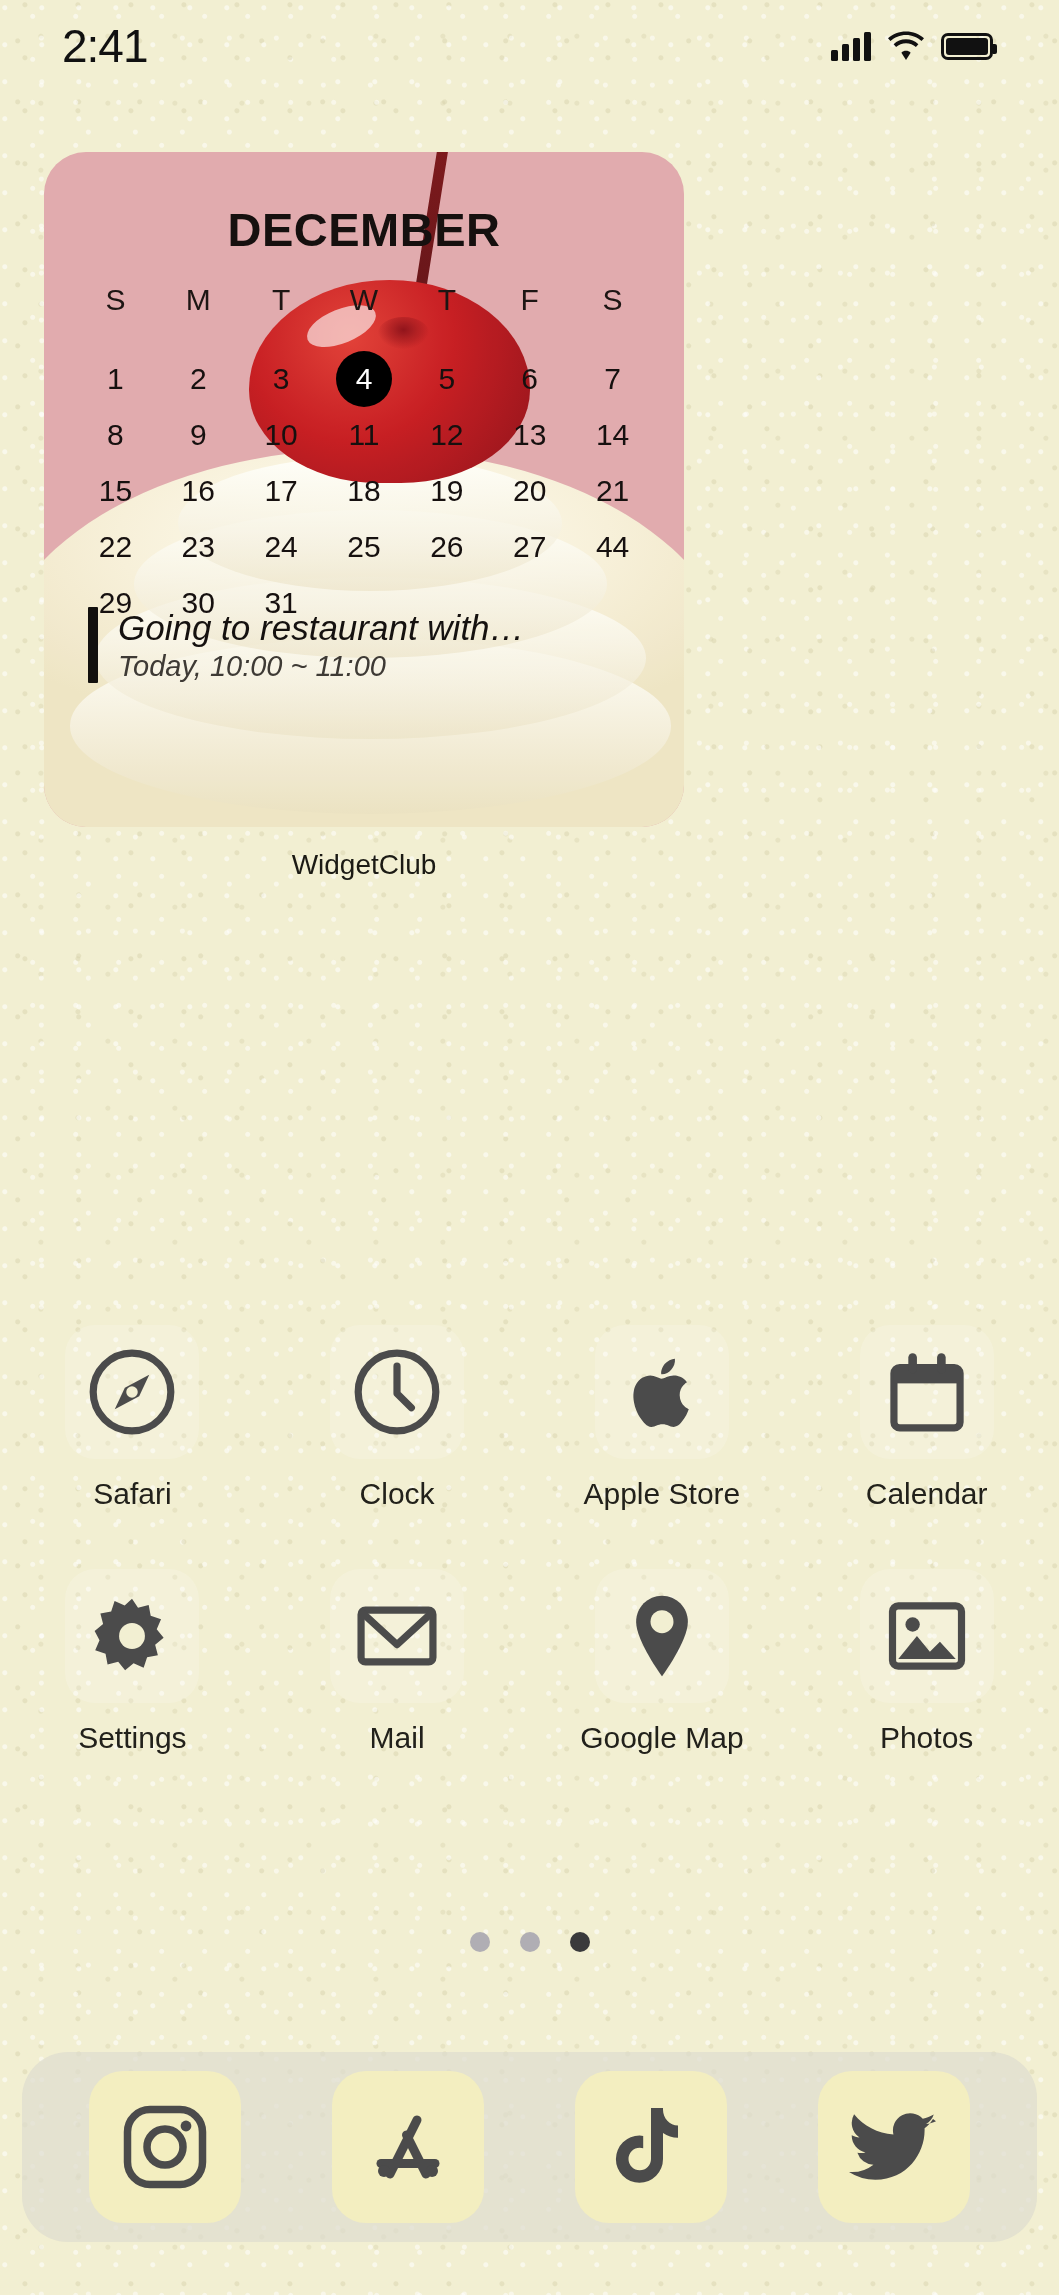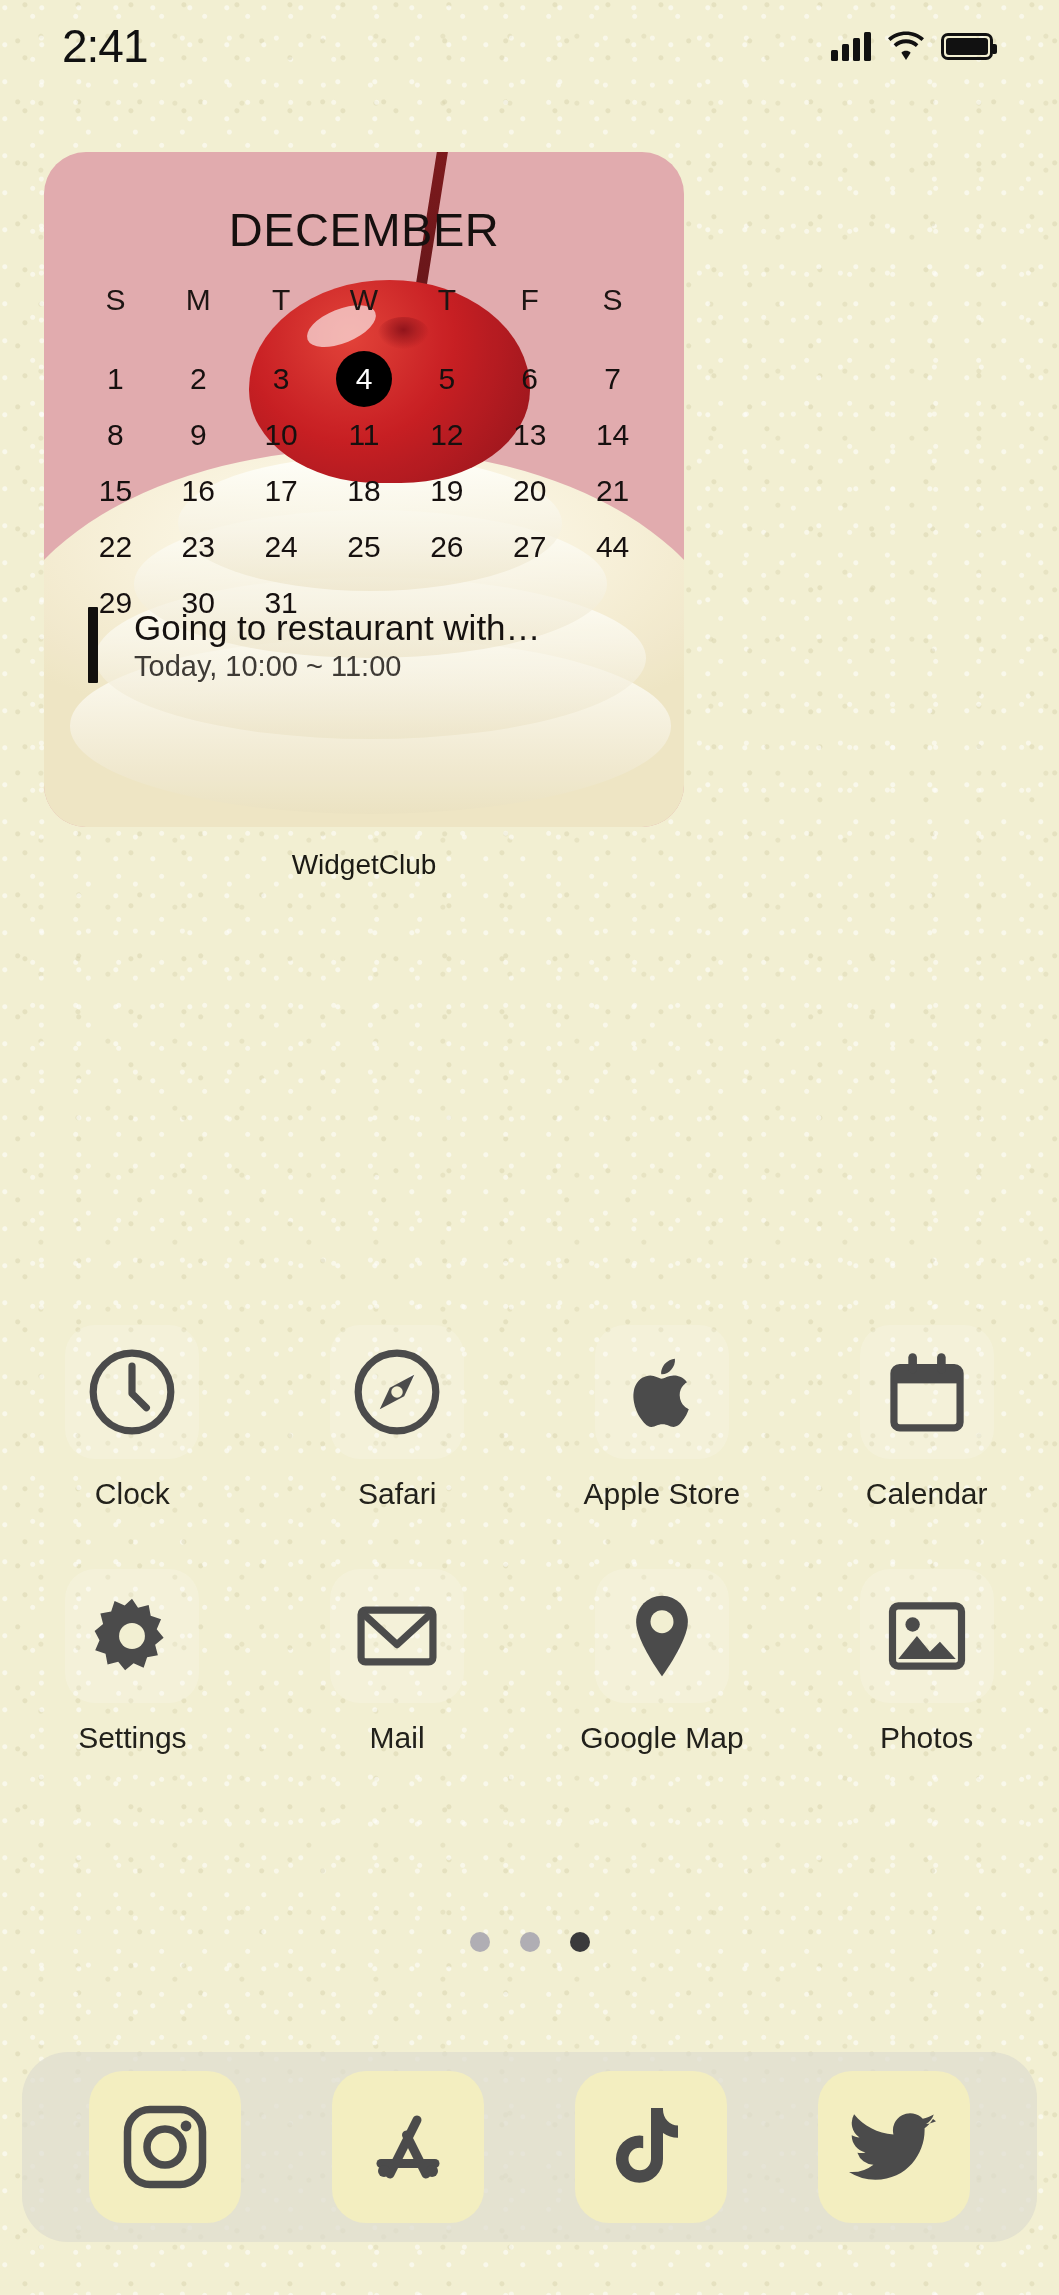--- a/index.html
+++ b/index.html
@@ -87,37 +87,37 @@
   .stem {
     position:absolute; left:57%; top:-2%; width:11px; height:28%;
     background:linear-gradient(180deg,#7a1114,#5d0d10);
     border-radius:6px; transform:rotate(9deg); transform-origin:bottom center;
   }
   .widget-tint{ position:absolute; inset:0; background:rgba(255,255,255,.04); }
 
   .cal { position:absolute; inset:0; padding:28px 30px 0; }
   .cal-month {
     text-align:center; font-size:47px; color:#16100f; letter-spacing:.5px;
-    font-weight:400; margin-top:22px;
+    font-weight:700; margin-top:22px;
   }
   .cal-grid { display:grid; grid-template-columns:repeat(7,1fr); margin-top:20px; }
   .cal-dow {
     text-align:center; font-size:30px; color:#1d1513; padding:6px 0 14px;
   }
   .cal-day {
     height:56px; display:flex; align-items:center; justify-content:center;
     font-size:30px; color:#16100f;
   }
   .cal-day.today span {
     width:56px; height:56px; border-radius:50%; background:#000; color:#fff;
     display:flex; align-items:center; justify-content:center;
   }
 
   .events { position:absolute; left:44px; right:30px; top:455px; }
-  .event { display:flex; gap:36px; margin-bottom:17px; }
+  .event { display:flex; gap:20px; margin-bottom:17px;font-style:italic; }
   .event-bar { width:10px; min-width:10px; background:#12100e; border-radius:1px; }
   .event-title {
     font-size:35px; color:#15110f; line-height:1.22; white-space:nowrap;
     overflow:hidden;
   }
   .event-time { font-size:29px; color:#3e3a35; white-space:nowrap; }
 
   .widget-label {
     width:640px; text-align:center; margin-top:22px;
     font-size:28px; color:#1b1a14; font-weight:500;
@@ -324,34 +324,34 @@
   </div>
   <div class="widget-label">WidgetClub</div>
 </div>
 
 <div class="apps">
   <div class="app-row" id="app-row-0">
       <div class="app">
         <div class="app-tile">
           <svg viewBox="0 0 64 64">
             <circle cx="32" cy="32" r="27" fill="none" stroke="#4b4b4b" stroke-width="5"></circle>
-            <path d="M32 14v19l10 10" fill="none" stroke="#4b4b4b" stroke-width="5" stroke-linecap="round" stroke-linejoin="round"></path>
-          </svg>
-        </div>
-        <div class="app-label">Clock</div>
-      </div>
-      <div class="app">
-        <div class="app-tile">
-          <svg viewBox="0 0 64 64">
-            <circle cx="32" cy="32" r="27" fill="none" stroke="#4b4b4b" stroke-width="5"></circle>
             <path d="M44 20 27 29l-7 15 17-9z" fill="#4b4b4b"></path>
             <circle cx="32" cy="32" r="4" fill="#f2efd2"></circle>
           </svg>
         </div>
         <div class="app-label">Safari</div>
+      </div>
+      <div class="app">
+        <div class="app-tile">
+          <svg viewBox="0 0 64 64">
+            <circle cx="32" cy="32" r="27" fill="none" stroke="#4b4b4b" stroke-width="5"></circle>
+            <path d="M32 14v19l10 10" fill="none" stroke="#4b4b4b" stroke-width="5" stroke-linecap="round" stroke-linejoin="round"></path>
+          </svg>
+        </div>
+        <div class="app-label">Clock</div>
       </div>
       <div class="app">
         <div class="app-tile">
           <svg viewBox="0 0 64 64">
             <path d="M44.3 34.2c-.1-6 4.9-8.9 5.1-9-2.8-4.1-7.1-4.6-8.6-4.7-3.7-.4-7.2 2.2-9.1 2.2-1.9 0-4.8-2.1-7.8-2.1-4 .1-7.7 2.3-9.8 5.9-4.2 7.2-1.1 17.9 3 23.8 2 2.9 4.4 6.1 7.5 6 3-.1 4.2-1.9 7.8-1.9s4.6 1.9 7.8 1.9c3.2-.1 5.2-2.9 7.2-5.8 2.3-3.3 3.2-6.6 3.2-6.7-.1 0-6.2-2.4-6.3-9.6zM38.5 16.4c1.7-2 2.8-4.8 2.5-7.6-2.4.1-5.3 1.6-7 3.6-1.5 1.8-2.9 4.6-2.5 7.3 2.7.2 5.4-1.3 7-3.3z" fill="#4b4b4b"></path>
           </svg>
         </div>
         <div class="app-label">Apple Store</div>
       </div>
       <div class="app">

